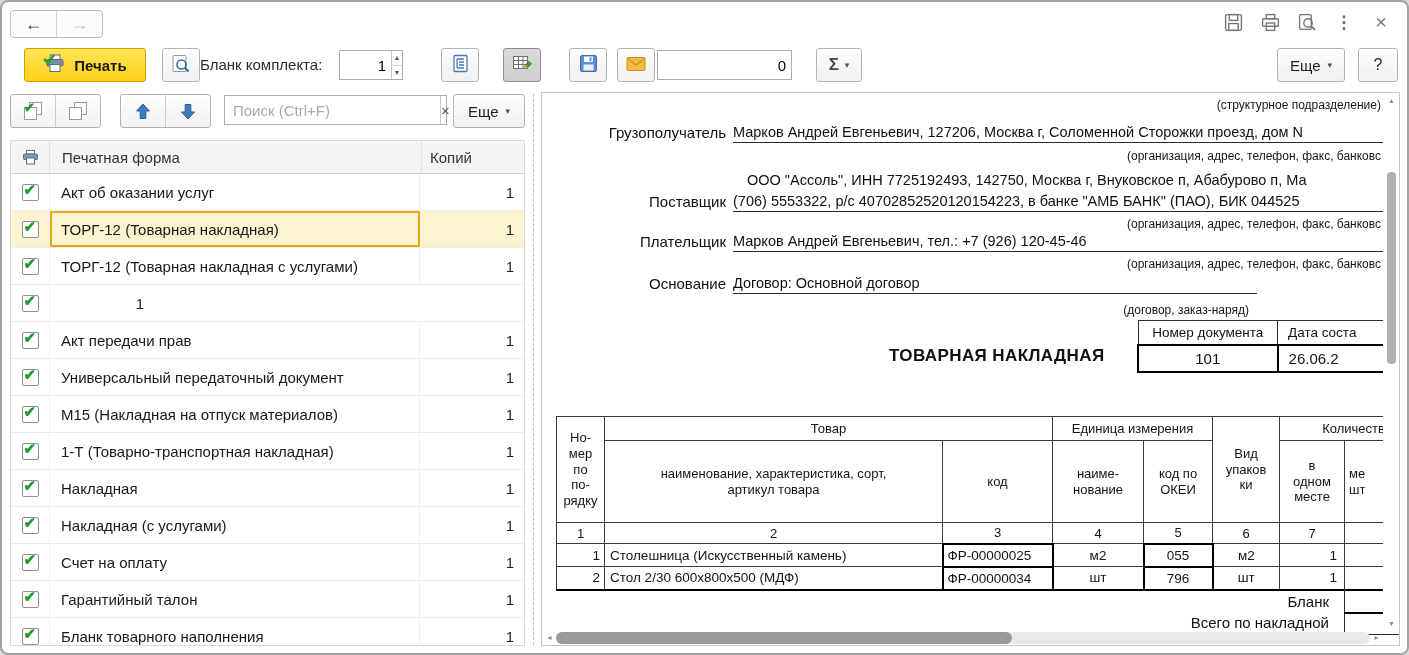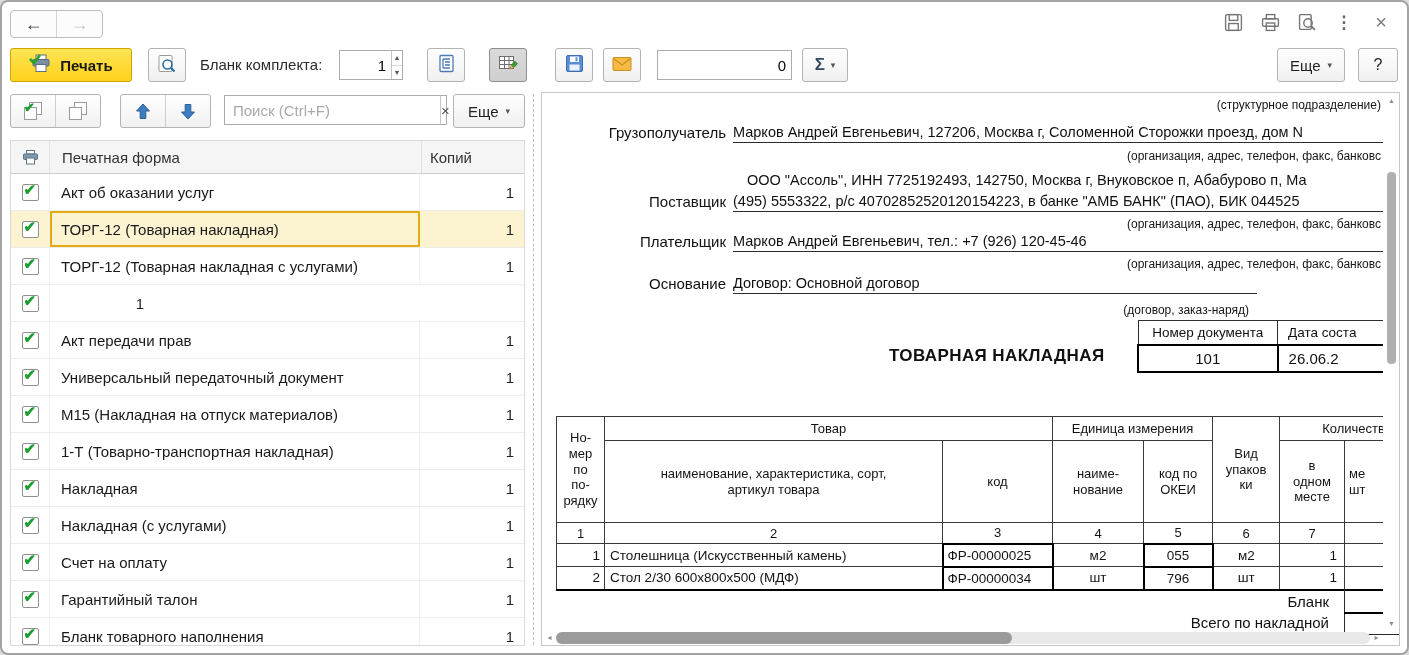--- a/index.html
+++ b/index.html
@@ -14,21 +14,21 @@
   .navbtn + .navbtn{border-left:1px solid #d4d4d4;}
   #nav-back{color:#3c3c3c;} #nav-fwd{color:#c4c4c4;}
   .wtitle{position:absolute;left:150px;top:7px;font-size:21px;color:#151515;}
   .winicons{position:absolute;right:16px;top:10px;display:flex;gap:17px;align-items:center;color:#6e6e6e;}
   .winicons .g{width:20px;height:20px;display:flex;align-items:center;justify-content:center;}
   .kebab{font-size:17px;font-weight:bold;color:#666;}
   .closex{font-size:20px;color:#7a7a7a;}
   
   .tb{position:absolute;left:0;top:46px;right:0;height:36px;}
   .btn{position:absolute;top:0;height:34px;box-sizing:border-box;border:1px solid #b3b3b3;border-radius:3px;
-       background:linear-gradient(#fefefe,#f0f0f0);display:flex;align-items:center;justify-content:center;font-size:15px;}
+       background:linear-gradient(#fefefe,#f0f0f0);display:flex;align-items:center;justify-content:center;font-size:15px;margin-left:14px;}
   #print-btn{left:8px;width:122px;background:linear-gradient(#ffe454,#ffd21c);border-color:#d0a400;font-weight:bold;gap:8px;color:#191919;}
   #preview-btn{left:146px;width:38px;}
   #copies-label{position:absolute;left:198px;top:8px;font-size:15px;color:#2c2c2c;}
   .numbox{position:absolute;top:2px;height:30px;box-sizing:border-box;border:1px solid #ababab;display:flex;background:#fff;}
   #copies-box{left:337px;width:64px;}
   .numbox input{border:0;outline:0;width:100%;text-align:right;font-size:15px;font-family:"Liberation Sans",sans-serif;padding:0 5px;background:transparent;}
   .spin{width:15px;border-left:1px solid #c3c3c3;display:flex;flex-direction:column;}
   .spin span{flex:1;display:flex;align-items:center;justify-content:center;font-size:7px;color:#555;}
   .spin span:first-child{border-bottom:1px solid #d8d8d8;}
   #list-btn{left:425px;width:38px;}
@@ -426,21 +426,21 @@
   <div class="pv">
     <div class="cap" style="right:18px;top:5px;font-size:12px;">(структурное подразделение)</div>
 
     <div class="flabel" style="top:31px;">Грузополучатель</div>
     <div class="fval" style="top:31px;">Марков Андрей Евгеньевич, 127206, Москва г, Соломенной Сторожки проезд, дом N</div>
     <div class="ul" style="left:191px;top:49px;width:760px;"></div>
     <div class="cap" style="right:18px;top:56px;">(организация, адрес, телефон, факс, банковс</div>
 
     <div class="fval" style="top:79px;left:205px;">ООО "Ассоль",  ИНН 7725192493,  142750, Москва г, Внуковское п, Абабурово п, Ма</div>
     <div class="flabel" style="top:100px;">Поставщик</div>
-    <div class="fval" style="top:100px;">(495) 5553322,  р/с 40702852520120154223,  в банке "АМБ БАНК" (ПАО),  БИК 044525</div>
+    <div class="fval" style="top:100px;">(706) 5553322,  р/с 40702852520120154223,  в банке "АМБ БАНК" (ПАО),  БИК 044525</div>
     <div class="ul" style="left:191px;top:118px;width:760px;"></div>
     <div class="cap" style="right:18px;top:124px;">(организация, адрес, телефон, факс, банковс</div>
 
     <div class="flabel" style="top:140px;">Плательщик</div>
     <div class="fval" style="top:140px;">Марков Андрей Евгеньевич,  тел.: +7 (926) 120-45-46</div>
     <div class="ul" style="left:191px;top:158px;width:760px;"></div>
     <div class="cap" style="right:18px;top:164px;">(организация, адрес, телефон, факс, банковс</div>
 
     <div class="flabel" style="top:182px;">Основание</div>
     <div class="fval" style="top:182px;">Договор: Основной договор</div>

